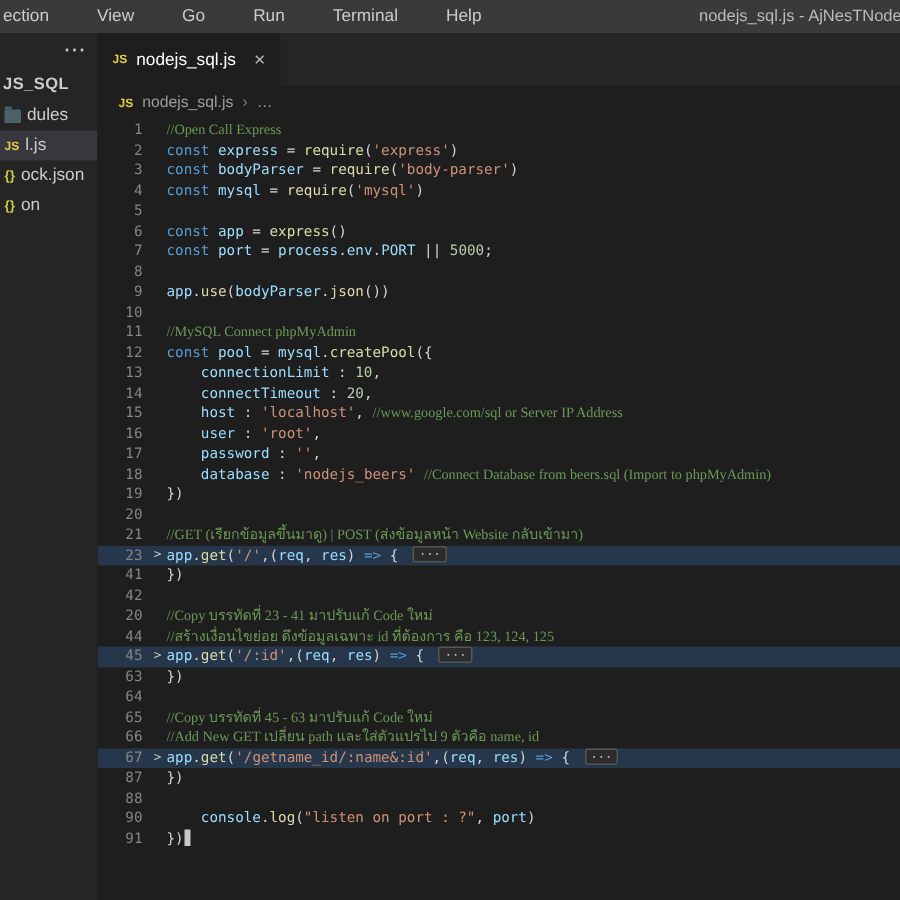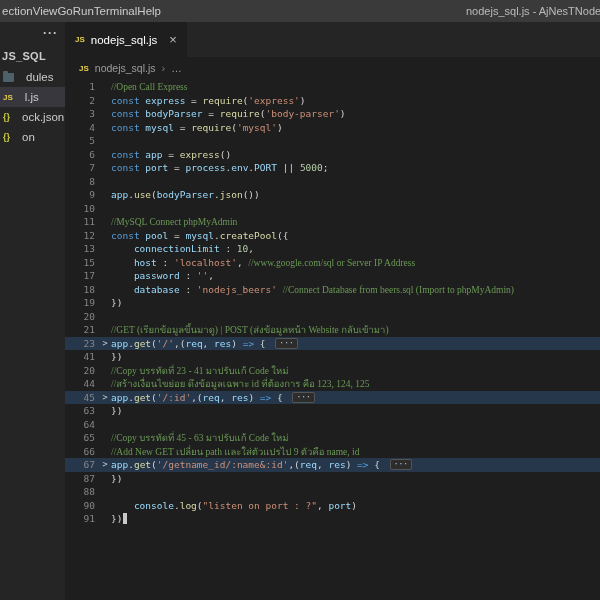--- a/index.html
+++ b/index.html
@@ -1,33 +1,33 @@
 <!DOCTYPE html>
 <html><head>
 <meta charset="utf-8">
 <style>
   html,body{margin:0;padding:0;width:600px;height:600px;overflow:hidden;background:#1e1e1e;
     font-family:"Liberation Sans",sans-serif;}
   .app{width:600px;height:600px;display:flex;flex-direction:column;}
   
   .menubar{height:22px;background:#3a3a3a;display:flex;align-items:center;color:#cccccc;
     font-size:11.5px;position:relative;flex:none;}
-  .menu-item{padding:0 0;height:22px;line-height:22px;cursor:default;}
+  .menu-item{padding:0 16px;height:22px;line-height:22px;cursor:default;}
   .menu-item:first-child{padding-left:2px;}
   .window-title{position:absolute;right:0;top:0;height:22px;line-height:22px;max-width:134px;
     overflow:hidden;white-space:nowrap;color:#bbbbbb;font-size:11px;}
   
   .main{flex:1;display:flex;min-height:0;}
   .sidebar{width:65px;flex:none;background:#252526;color:#cccccc;position:relative;overflow:hidden;}
   .sidebar-actions{position:absolute;top:4px;right:7px;font-size:12px;font-weight:bold;color:#cccccc;
     letter-spacing:1px;cursor:pointer;}
   .explorer-header{margin-top:28px;padding-left:2px;font-size:11px;font-weight:bold;color:#cccccc;
     letter-spacing:.3px;white-space:nowrap;}
   .tree{margin-top:5px;}
-  .tree-item{height:20px;display:flex;align-items:center;gap:12px;padding-left:3px;font-size:11.5px;
+  .tree-item{height:20px;display:flex;align-items:center;gap:4px;padding-left:3px;font-size:11.5px;
     color:#cccccc;white-space:nowrap;cursor:pointer;}
   .tree-item.selected{background:#37373d;}
   .icon-js{color:#e3cd49;font-weight:bold;font-size:8px;flex:none;}
   .icon-json{color:#cbcb41;font-weight:bold;font-size:9px;flex:none;}
   .icon-folder{width:11px;height:9px;background:#4d616b;border-radius:1px;position:relative;flex:none;}
   .icon-folder::before{content:"";position:absolute;top:-2px;left:0;width:5px;height:2px;
     background:#4d616b;border-radius:1px 1px 0 0;}
   
   .editor-col{flex:1;display:flex;flex-direction:column;min-width:0;}
   .tabbar{height:35px;background:#252526;display:flex;flex:none;}
@@ -117,28 +117,31 @@
             <div class="code-line"><span class="ln">4</span><span class="fold"></span><span class="code"><span class="tk-kw">const</span><span class="tk-pl"> </span><span class="tk-vr">mysql</span><span class="tk-pl"> = </span><span class="tk-fn">require</span><span class="tk-pl">(</span><span class="tk-st">'mysql'</span><span class="tk-pl">)</span></span></div>
             <div class="code-line"><span class="ln">5</span><span class="fold"></span><span class="code"></span></div>
             <div class="code-line"><span class="ln">6</span><span class="fold"></span><span class="code"><span class="tk-kw">const</span><span class="tk-pl"> </span><span class="tk-vr">app</span><span class="tk-pl"> = </span><span class="tk-fn">express</span><span class="tk-pl">()</span></span></div>
             <div class="code-line"><span class="ln">7</span><span class="fold"></span><span class="code"><span class="tk-kw">const</span><span class="tk-pl"> </span><span class="tk-vr">port</span><span class="tk-pl"> = </span><span class="tk-vr">process</span><span class="tk-pl">.</span><span class="tk-vr">env</span><span class="tk-pl">.</span><span class="tk-vr">PORT</span><span class="tk-pl"> || </span><span class="tk-nm">5000</span><span class="tk-pl">;</span></span></div>
             <div class="code-line"><span class="ln">8</span><span class="fold"></span><span class="code"></span></div>
             <div class="code-line"><span class="ln">9</span><span class="fold"></span><span class="code"><span class="tk-vr">app</span><span class="tk-pl">.</span><span class="tk-fn">use</span><span class="tk-pl">(</span><span class="tk-vr">bodyParser</span><span class="tk-pl">.</span><span class="tk-fn">json</span><span class="tk-pl">())</span></span></div>
             <div class="code-line"><span class="ln">10</span><span class="fold"></span><span class="code"></span></div>
             <div class="code-line"><span class="ln">11</span><span class="fold"></span><span class="code"><span class="tk-cm">//MySQL Connect phpMyAdmin</span></span></div>
             <div class="code-line"><span class="ln">12</span><span class="fold"></span><span class="code"><span class="tk-kw">const</span><span class="tk-pl"> </span><span class="tk-vr">pool</span><span class="tk-pl"> = </span><span class="tk-vr">mysql</span><span class="tk-pl">.</span><span class="tk-fn">createPool</span><span class="tk-pl">({</span></span></div>
             <div class="code-line"><span class="ln">13</span><span class="fold"></span><span class="code"><span class="tk-pl">    </span><span class="tk-vr">connectionLimit</span><span class="tk-pl"> : </span><span class="tk-nm">10</span><span class="tk-pl">,</span></span></div>
+            <div class="code-line"><span class="ln">14</span><span class="fold"></span><span class="code"><span class="tk-pl">    </span><span class="tk-vr">connectTimeout</span><span class="tk-pl"> : </span><span class="tk-nm">20</span><span class="tk-pl">,</span></span></div>
             <div class="code-line"><span class="ln">15</span><span class="fold"></span><span class="code"><span class="tk-pl">    </span><span class="tk-vr">host</span><span class="tk-pl"> : </span><span class="tk-st">'localhost'</span><span class="tk-pl">, </span><span class="tk-cm">//www.google.com/sql or Server IP Address</span></span></div>
+            <div class="code-line"><span class="ln">16</span><span class="fold"></span><span class="code"><span class="tk-pl">    </span><span class="tk-vr">user</span><span class="tk-pl"> : </span><span class="tk-st">'root'</span><span class="tk-pl">,</span></span></div>
             <div class="code-line"><span class="ln">17</span><span class="fold"></span><span class="code"><span class="tk-pl">    </span><span class="tk-vr">password</span><span class="tk-pl"> : </span><span class="tk-st">''</span><span class="tk-pl">,</span></span></div>
             <div class="code-line"><span class="ln">18</span><span class="fold"></span><span class="code"><span class="tk-pl">    </span><span class="tk-vr">database</span><span class="tk-pl"> : </span><span class="tk-st">'nodejs_beers'</span><span class="tk-pl"> </span><span class="tk-cm">//Connect Database from beers.sql (Import to phpMyAdmin)</span></span></div>
             <div class="code-line"><span class="ln">19</span><span class="fold"></span><span class="code"><span class="tk-pl">})</span></span></div>
             <div class="code-line"><span class="ln">20</span><span class="fold"></span><span class="code"></span></div>
             <div class="code-line"><span class="ln">21</span><span class="fold"></span><span class="code"><span class="tk-cm">//GET (เรียกข้อมูลขึ้นมาดู) | POST (ส่งข้อมูลหน้า Website กลับเข้ามา)</span></span></div>
             <div class="code-line hl"><span class="ln">23</span><span class="fold">&gt;</span><span class="code"><span class="tk-vr">app</span><span class="tk-pl">.</span><span class="tk-fn">get</span><span class="tk-pl">(</span><span class="tk-st">'/'</span><span class="tk-pl">,(</span><span class="tk-vr">req</span><span class="tk-pl">, </span><span class="tk-vr">res</span><span class="tk-pl">) </span><span class="tk-kw">=&gt;</span><span class="tk-pl"> { </span><span class="fold-badge">···</span></span></div>
             <div class="code-line"><span class="ln">41</span><span class="fold"></span><span class="code"><span class="tk-pl">})</span></span></div>
+            <div class="code-line"><span class="ln">42</span><span class="fold"></span><span class="code"></span></div>
             <div class="code-line"><span class="ln">20</span><span class="fold"></span><span class="code"><span class="tk-cm">//Copy บรรทัดที่ 23 - 41 มาปรับแก้ Code ใหม่</span></span></div>
             <div class="code-line"><span class="ln">44</span><span class="fold"></span><span class="code"><span class="tk-cm">//สร้างเงื่อนไขย่อย ดึงข้อมูลเฉพาะ id ที่ต้องการ คือ 123, 124, 125</span></span></div>
             <div class="code-line hl"><span class="ln">45</span><span class="fold">&gt;</span><span class="code"><span class="tk-vr">app</span><span class="tk-pl">.</span><span class="tk-fn">get</span><span class="tk-pl">(</span><span class="tk-st">'/:id'</span><span class="tk-pl">,(</span><span class="tk-vr">req</span><span class="tk-pl">, </span><span class="tk-vr">res</span><span class="tk-pl">) </span><span class="tk-kw">=&gt;</span><span class="tk-pl"> { </span><span class="fold-badge">···</span></span></div>
             <div class="code-line"><span class="ln">63</span><span class="fold"></span><span class="code"><span class="tk-pl">})</span></span></div>
             <div class="code-line"><span class="ln">64</span><span class="fold"></span><span class="code"></span></div>
             <div class="code-line"><span class="ln">65</span><span class="fold"></span><span class="code"><span class="tk-cm">//Copy บรรทัดที่ 45 - 63 มาปรับแก้ Code ใหม่</span></span></div>
             <div class="code-line"><span class="ln">66</span><span class="fold"></span><span class="code"><span class="tk-cm">//Add New GET เปลี่ยน path และใส่ตัวแปรไป 9 ตัวคือ name, id</span></span></div>
             <div class="code-line hl"><span class="ln">67</span><span class="fold">&gt;</span><span class="code"><span class="tk-vr">app</span><span class="tk-pl">.</span><span class="tk-fn">get</span><span class="tk-pl">(</span><span class="tk-st">'/getname_id/:name&amp;:id'</span><span class="tk-pl">,(</span><span class="tk-vr">req</span><span class="tk-pl">, </span><span class="tk-vr">res</span><span class="tk-pl">) </span><span class="tk-kw">=&gt;</span><span class="tk-pl"> { </span><span class="fold-badge">···</span></span></div>
             <div class="code-line"><span class="ln">87</span><span class="fold"></span><span class="code"><span class="tk-pl">})</span></span></div>
             <div class="code-line"><span class="ln">88</span><span class="fold"></span><span class="code"></span></div>

